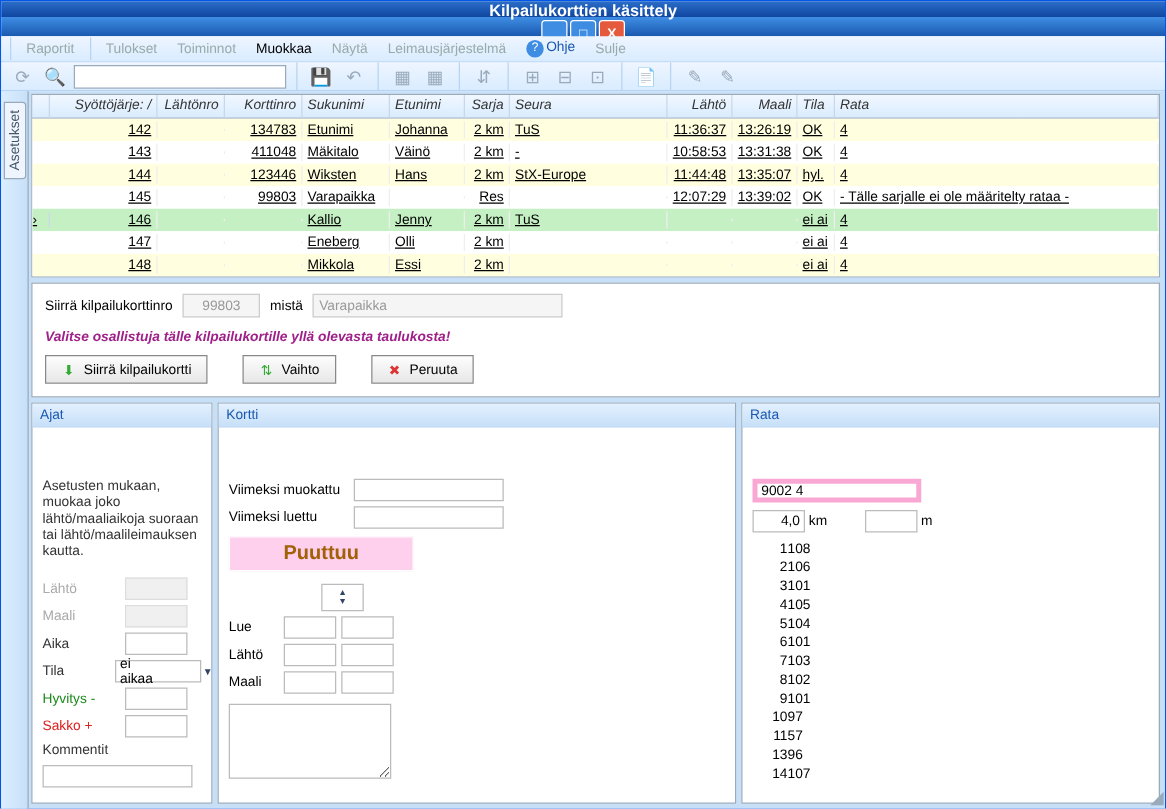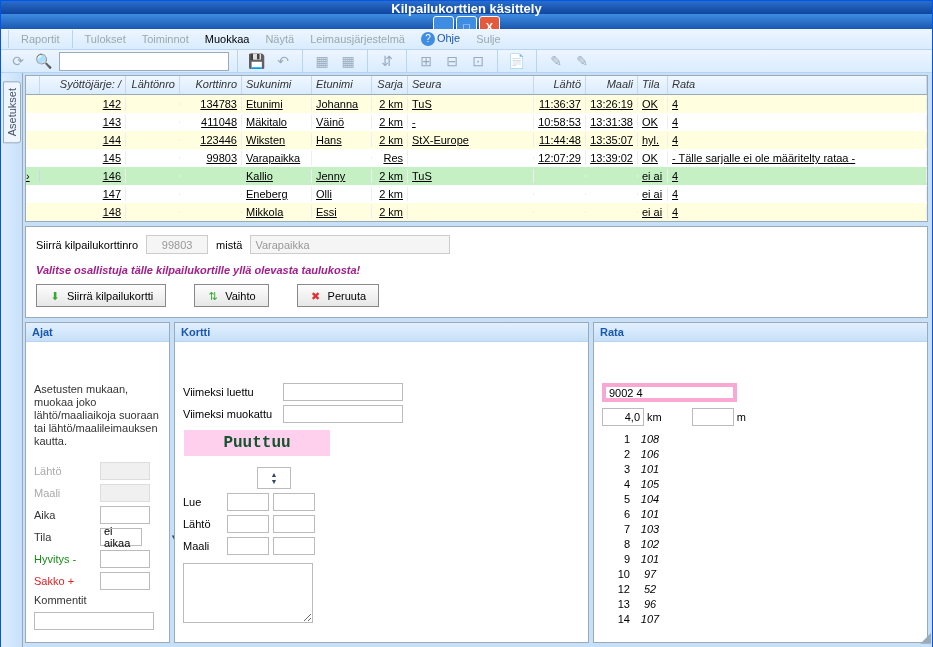--- a/index.html
+++ b/index.html
@@ -38,41 +38,41 @@
 .c-syo { width: 86px; text-align: right; } .c-lah { width: 54px; text-align: right; } .c-kor { width: 62px; text-align: right; } .c-suk { width: 70px; } .c-etu { width: 60px; } .c-sar { width: 36px; text-align: right; } .c-seu { width: 126px; } .c-la2 { width: 52px; text-align: right; } .c-maa { width: 52px; text-align: right; } .c-til { width: 30px; } .c-rat { flex: 1; }
 .transfer { background: #fff; border: 1px solid #9ab; padding: 8px 10px 10px 10px; }
 .transfer .row1 { display: flex; align-items: center; gap: 8px; }
 .transfer .row1 input { height: 19px; border: 1px solid #ccc; background: #f5f5f5; color: #999; padding: 0 4px; }
 .transfer .msg { color: #a0208a; font-style: italic; font-weight: bold; margin: 10px 0 8px 0; }
 .transfer .btns { display: flex; gap: 28px; }
 .btn { height: 23px; padding: 0 12px; border: 1px solid #888; background: linear-gradient(#fdfdfd,#e7e7e7); cursor: pointer; display: inline-flex; align-items: center; gap: 6px; }
 .btnicon { width: 12px; height: 12px; display: inline-block; }
 .panels { display: flex; gap: 4px; flex: 1; }
 .panel { background: #fff; border: 1px solid #9ab; display: flex; flex-direction: column; }
-.panel .phead { background: linear-gradient(#e3f0ff,#c7e0f8); padding: 3px 6px; color: #1a58b0; border-bottom: 1px solid #b7d4f2; font-weight: bold; }
+.panel .phead { background: linear-gradient(#e3f0ff,#c7e0f8); padding: 3px 6px; color: #1a58b0; border-bottom: 1px solid #b7d4f2; }
 .panel .pbody { padding: 8px; flex: 1; margin-top: 33px; }
 .p-ajat { width: 145px; }
 .p-kortti { flex: 1; }
 .p-rata { width: 335px; }
 .frow { display: flex; align-items: center; gap: 4px; margin-bottom: 4px; }
 .flabel { width: 62px; color: #333; }
 .flabel.dim { color: #aaa; }
 .finput { height: 18px; border: 1px solid #bbb; background: #fff; padding: 0 3px; }
 .finput.dim { background: #f0f0f0; border-color: #ddd; }
-.tilasel { width: 42px; height: 18px; border: 1px solid #bbb; background: #fff; display: flex; align-items: center; justify-content: space-between; padding: 0 3px; cursor: pointer; gap: 40px; }
+.tilasel { width: 69px; height: 18px; border: 1px solid #bbb; background: #fff; display: flex; align-items: center; justify-content: space-between; padding: 0 3px; cursor: pointer; gap: 40px; }
 .tilasel .caret { color: #346; font-size: 8px; }
-.puuttuu { width: 148px; height: 28px; background: #ffcfee; color: #14532d; font-size: 16px; font-weight: bold; display: flex; align-items: center; justify-content: center; border: 1px solid #fff; margin: 6px 0 10px 0; font-family: Liberation Mono, monospace; }
+.puuttuu { width: 148px; height: 28px; background: #ffcfee; color: #a16207; font-size: 16px; font-weight: bold; display: flex; align-items: center; justify-content: center; border: 1px solid #fff; margin: 6px 0 10px 0; }
 .spin { width: 34px; height: 22px; border: 1px solid #bbb; display: flex; align-items: center; justify-content: center; flex-direction: column; }
 .spin .spbtn { font-size: 7px; line-height: 7px; cursor: pointer; color: #346; }
 .rata-head { display: flex; gap: 30px; margin: 6px 0; align-items: center; }
 .rata-head input { height: 18px; border: 1px solid #bbb; width: 42px; text-align: right; padding: 0 3px; }
 .rata-name { height: 19px; width: 135px; border: 4px solid #f9a8d4; padding: 5px 3px; }
 .rata-list { font-family: monospace; font-size: 11px; line-height: 15px; }
 .rata-list .rr { display: flex; }
-.rata-list .rn { width: 28px; text-align: right; } .rata-list .rv { width: 40px; text-align: center; font-style: italic; }
+.rata-list .rn { width: 28px; text-align: right; } .rata-list .rv { width: 40px; text-align: left; }
 .resize { position: absolute; right: 2px; bottom: 2px; color: #9ab; font-size: 14px; }
 .ghm { width: 14px; border-right: 1px solid #c8d8ea; }
 </style>
 </head>
 <body>
 
 <div class="window">
   <div class="titlebar">
     <span class="icon"></span>
     <span class="title">Kilpailukorttien käsittely</span>
@@ -301,25 +301,25 @@
                 <span class="flabel" style="width:auto">Kommentit</span>
                 <input class="finput" style="width: 120px; margin-top: 2px;">
               </div>
           </div>
         </div>
 
         <div class="panel p-kortti">
           <div class="phead">Kortti</div>
           <div class="pbody">
             <div class="frow">
+                <span style="width:96px">Viimeksi muokattu</span>
+                <input class="finput" style="width: 120px;">
+              </div>
+            <div class="frow">
                 <span style="width:96px">Viimeksi luettu</span>
-                <input class="finput" style="width: 120px;">
-              </div>
-            <div class="frow">
-                <span style="width:96px">Viimeksi muokattu</span>
                 <input class="finput" style="width: 120px;">
               </div>
             <div class="puuttuu">Puuttuu</div>
             <div class="frow">
                 <span style="width:70px"></span>
                 <div class="spin">
                   <span class="spbtn">▲</span>
                   <span class="spbtn">▼</span>
                 </div>
               </div>
@@ -385,22 +385,22 @@
                 </div>
                 <div class="rr">
                   <span class="rn">9</span>
                   <span class="rv">101</span>
                 </div>
                 <div class="rr">
                   <span class="rn">10</span>
                   <span class="rv">97</span>
                 </div>
                 <div class="rr">
-                  <span class="rn">12</span>
-                  <span class="rv">52</span>
+                  <span class="rn">11</span>
+                  <span class="rv">57</span>
                 </div>
                 <div class="rr">
                   <span class="rn">13</span>
                   <span class="rv">96</span>
                 </div>
                 <div class="rr">
                   <span class="rn">14</span>
                   <span class="rv">107</span>
                 </div>
               </div>

